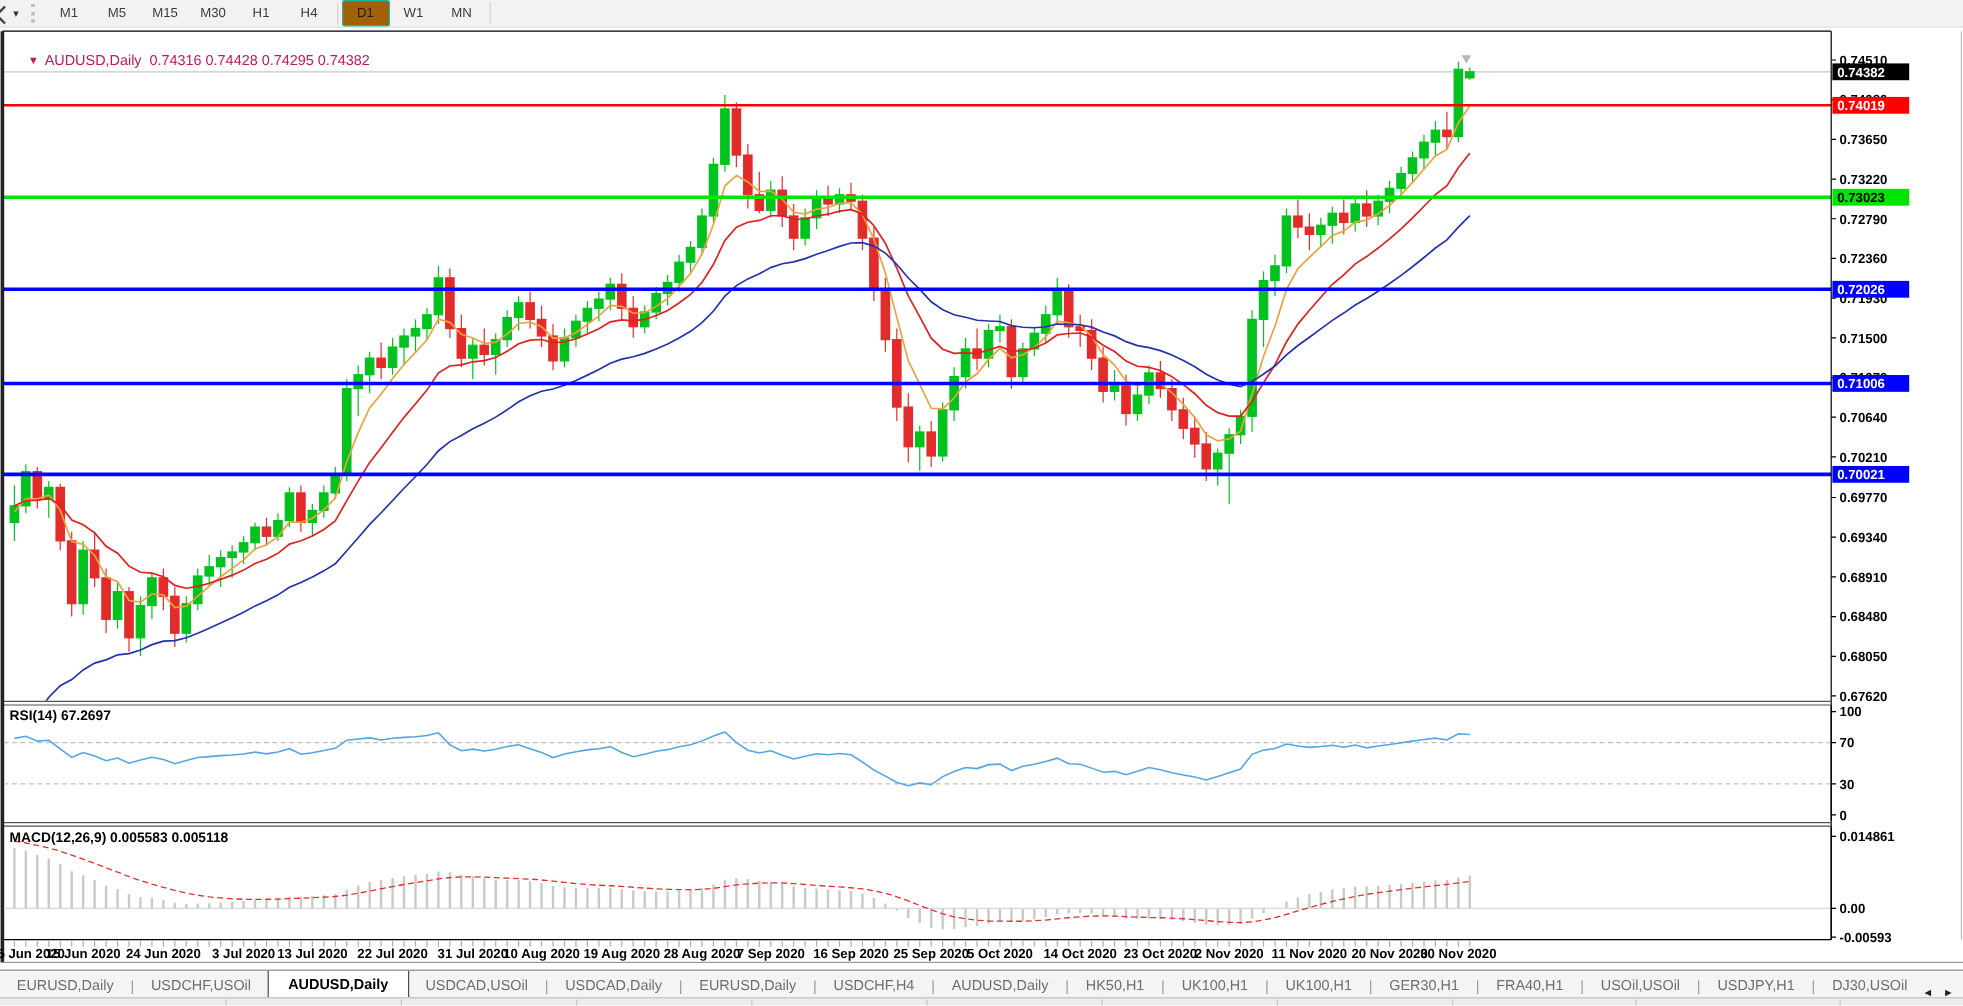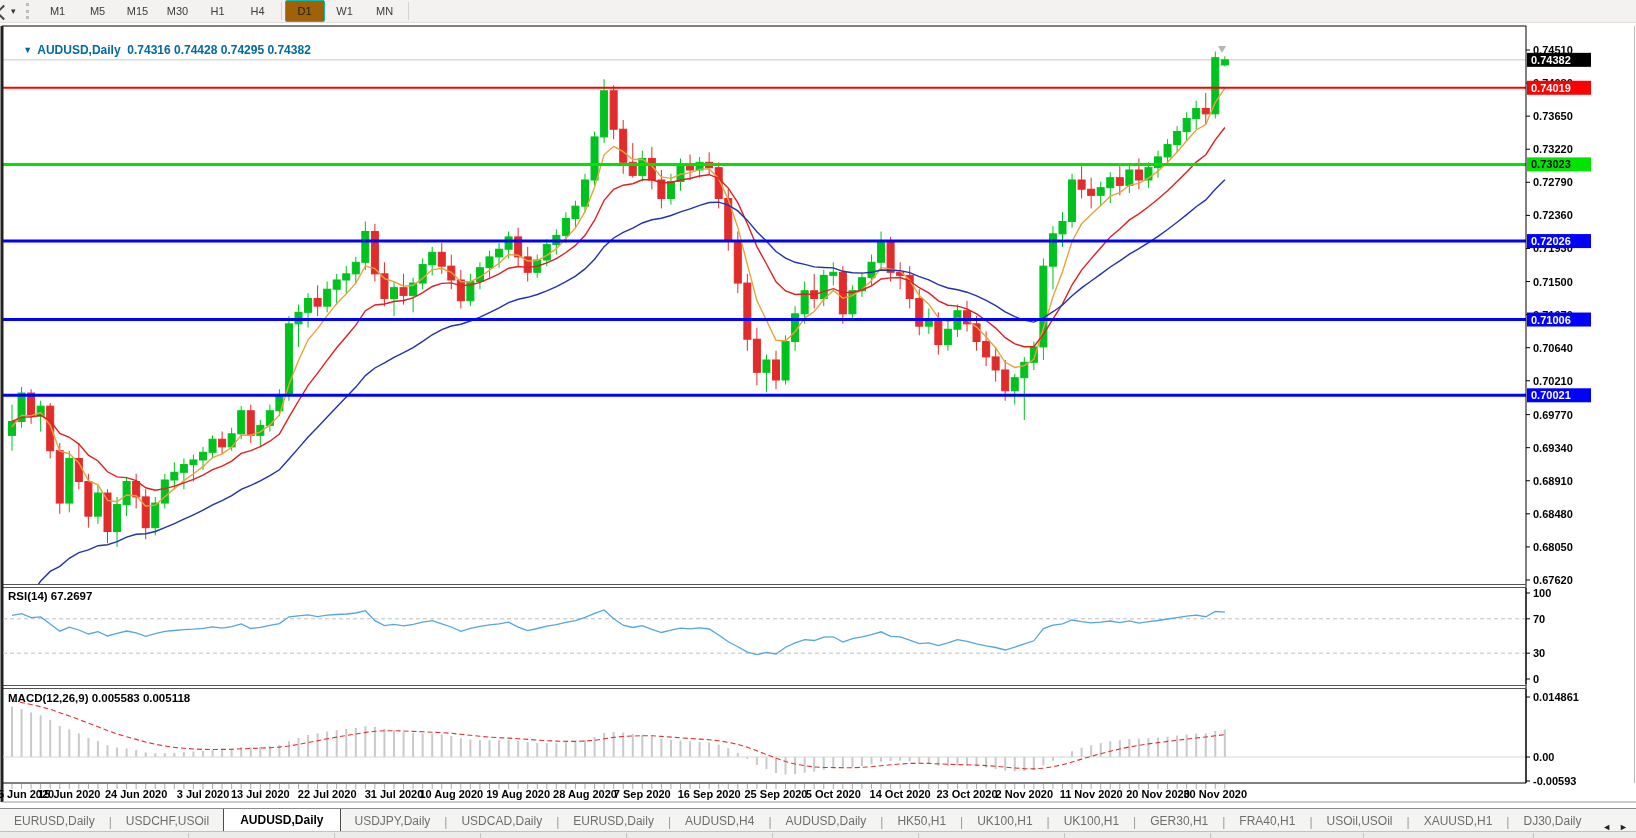--- a/index.html
+++ b/index.html
@@ -12,21 +12,21 @@
   .cursor-ico{display:inline-block;width:13px;height:13px;margin-left:-4px;position:relative;}
   .cursor-ico:before{content:"";position:absolute;left:2px;top:2px;width:9px;height:9px;
            border-left:2px solid #444;border-bottom:2px solid #444;transform:rotate(45deg);}
   .caret{font-size:9px;color:#333;margin-left:2px;cursor:default;}
   .grip{width:3px;height:16px;border-left:3px dotted #bdbdbd;margin:0 6px 0 6px;}
   .vsep{width:1px;height:18px;background:#d4d3d2;margin:0 3px;}
   .tfbtn{min-width:26px;padding:0 6px;height:20px;line-height:20px;text-align:center;
          font-size:11px;color:#3b3b3b;border:1px solid transparent;border-radius:2px;cursor:default;}
   .tfbtn.active{background:#a16207;border:1px solid #14b8a6;color:#1c1c1c;}
   
-  .chart-title{position:absolute;top:29px;left:10px;font-size:12px;font-weight:700;color:#0369a1;
+  .chart-title{position:absolute;top:29px;left:10px;font-size:12px;font-weight:400;color:#be185d;
                white-space:pre;z-index:5;}
   .chart-title .tri{font-size:9px;margin-right:5px;vertical-align:1px;}
   #chartSvg{position:absolute;top:0;left:0;pointer-events:none;}
   
   .tabbar{position:absolute;top:808px;left:0;width:1636px;height:23px;background:#f4f4f3;
           border-top:1px solid #8a8a8a;display:flex;align-items:flex-end;}
   .tabs{display:flex;align-items:flex-end;height:23px;overflow:hidden;flex:1;}
   .tab{font-size:12px;color:#6e6e6e;padding:3px 14px 4px 14px;white-space:nowrap;cursor:default;text-align:right;}
   .tab.active{background:#fff;color:#000;font-weight:700;border:1px solid #4c4c4c;border-bottom:none;
               margin-top:-3px;padding:4px 16px 5px 16px;position:relative;top:0;}
@@ -726,45 +726,45 @@
         <text x="1215.3000000000002" y="798" font-size="11" font-weight="700" fill="#000" text-anchor="middle">30 Nov 2020</text>
       </g>
     </svg>
 
   <div class="tabbar">
     <div class="tabs" id="tabs">
         <div class="tab">EURUSD,Daily</div>
         <span class="tsep">|</span>
         <div class="tab">USDCHF,USOil</div>
         <div class="tab active">AUDUSD,Daily</div>
-        <div class="tab">USDJPY,Daily</div>
+        <div class="tab">USDCAD,USOil</div>
         <span class="tsep">|</span>
         <div class="tab">USDCAD,Daily</div>
         <span class="tsep">|</span>
         <div class="tab">EURUSD,Daily</div>
         <span class="tsep">|</span>
-        <div class="tab">AUDUSD,H4</div>
+        <div class="tab">USDCHF,H4</div>
         <span class="tsep">|</span>
         <div class="tab">AUDUSD,Daily</div>
         <span class="tsep">|</span>
         <div class="tab">HK50,H1</div>
         <span class="tsep">|</span>
         <div class="tab">UK100,H1</div>
         <span class="tsep">|</span>
         <div class="tab">UK100,H1</div>
         <span class="tsep">|</span>
         <div class="tab">GER30,H1</div>
         <span class="tsep">|</span>
         <div class="tab">FRA40,H1</div>
         <span class="tsep">|</span>
         <div class="tab">USOil,USOil</div>
         <span class="tsep">|</span>
-        <div class="tab">XAUUSD,H1</div>
-        <span class="tsep">|</span>
-        <div class="tab">DJ30,Daily</div>
+        <div class="tab">USDJPY,H1</div>
+        <span class="tsep">|</span>
+        <div class="tab">DJ30,USOil</div>
         <span class="tsep">|</span>
         <div class="tab">CHINA300,H1</div>
       </div>
     <div class="tab-arrows">
       <span>◄</span>
       <span>►</span>
     </div>
   </div>
 
   <div class="statusbar" id="statusbar">

